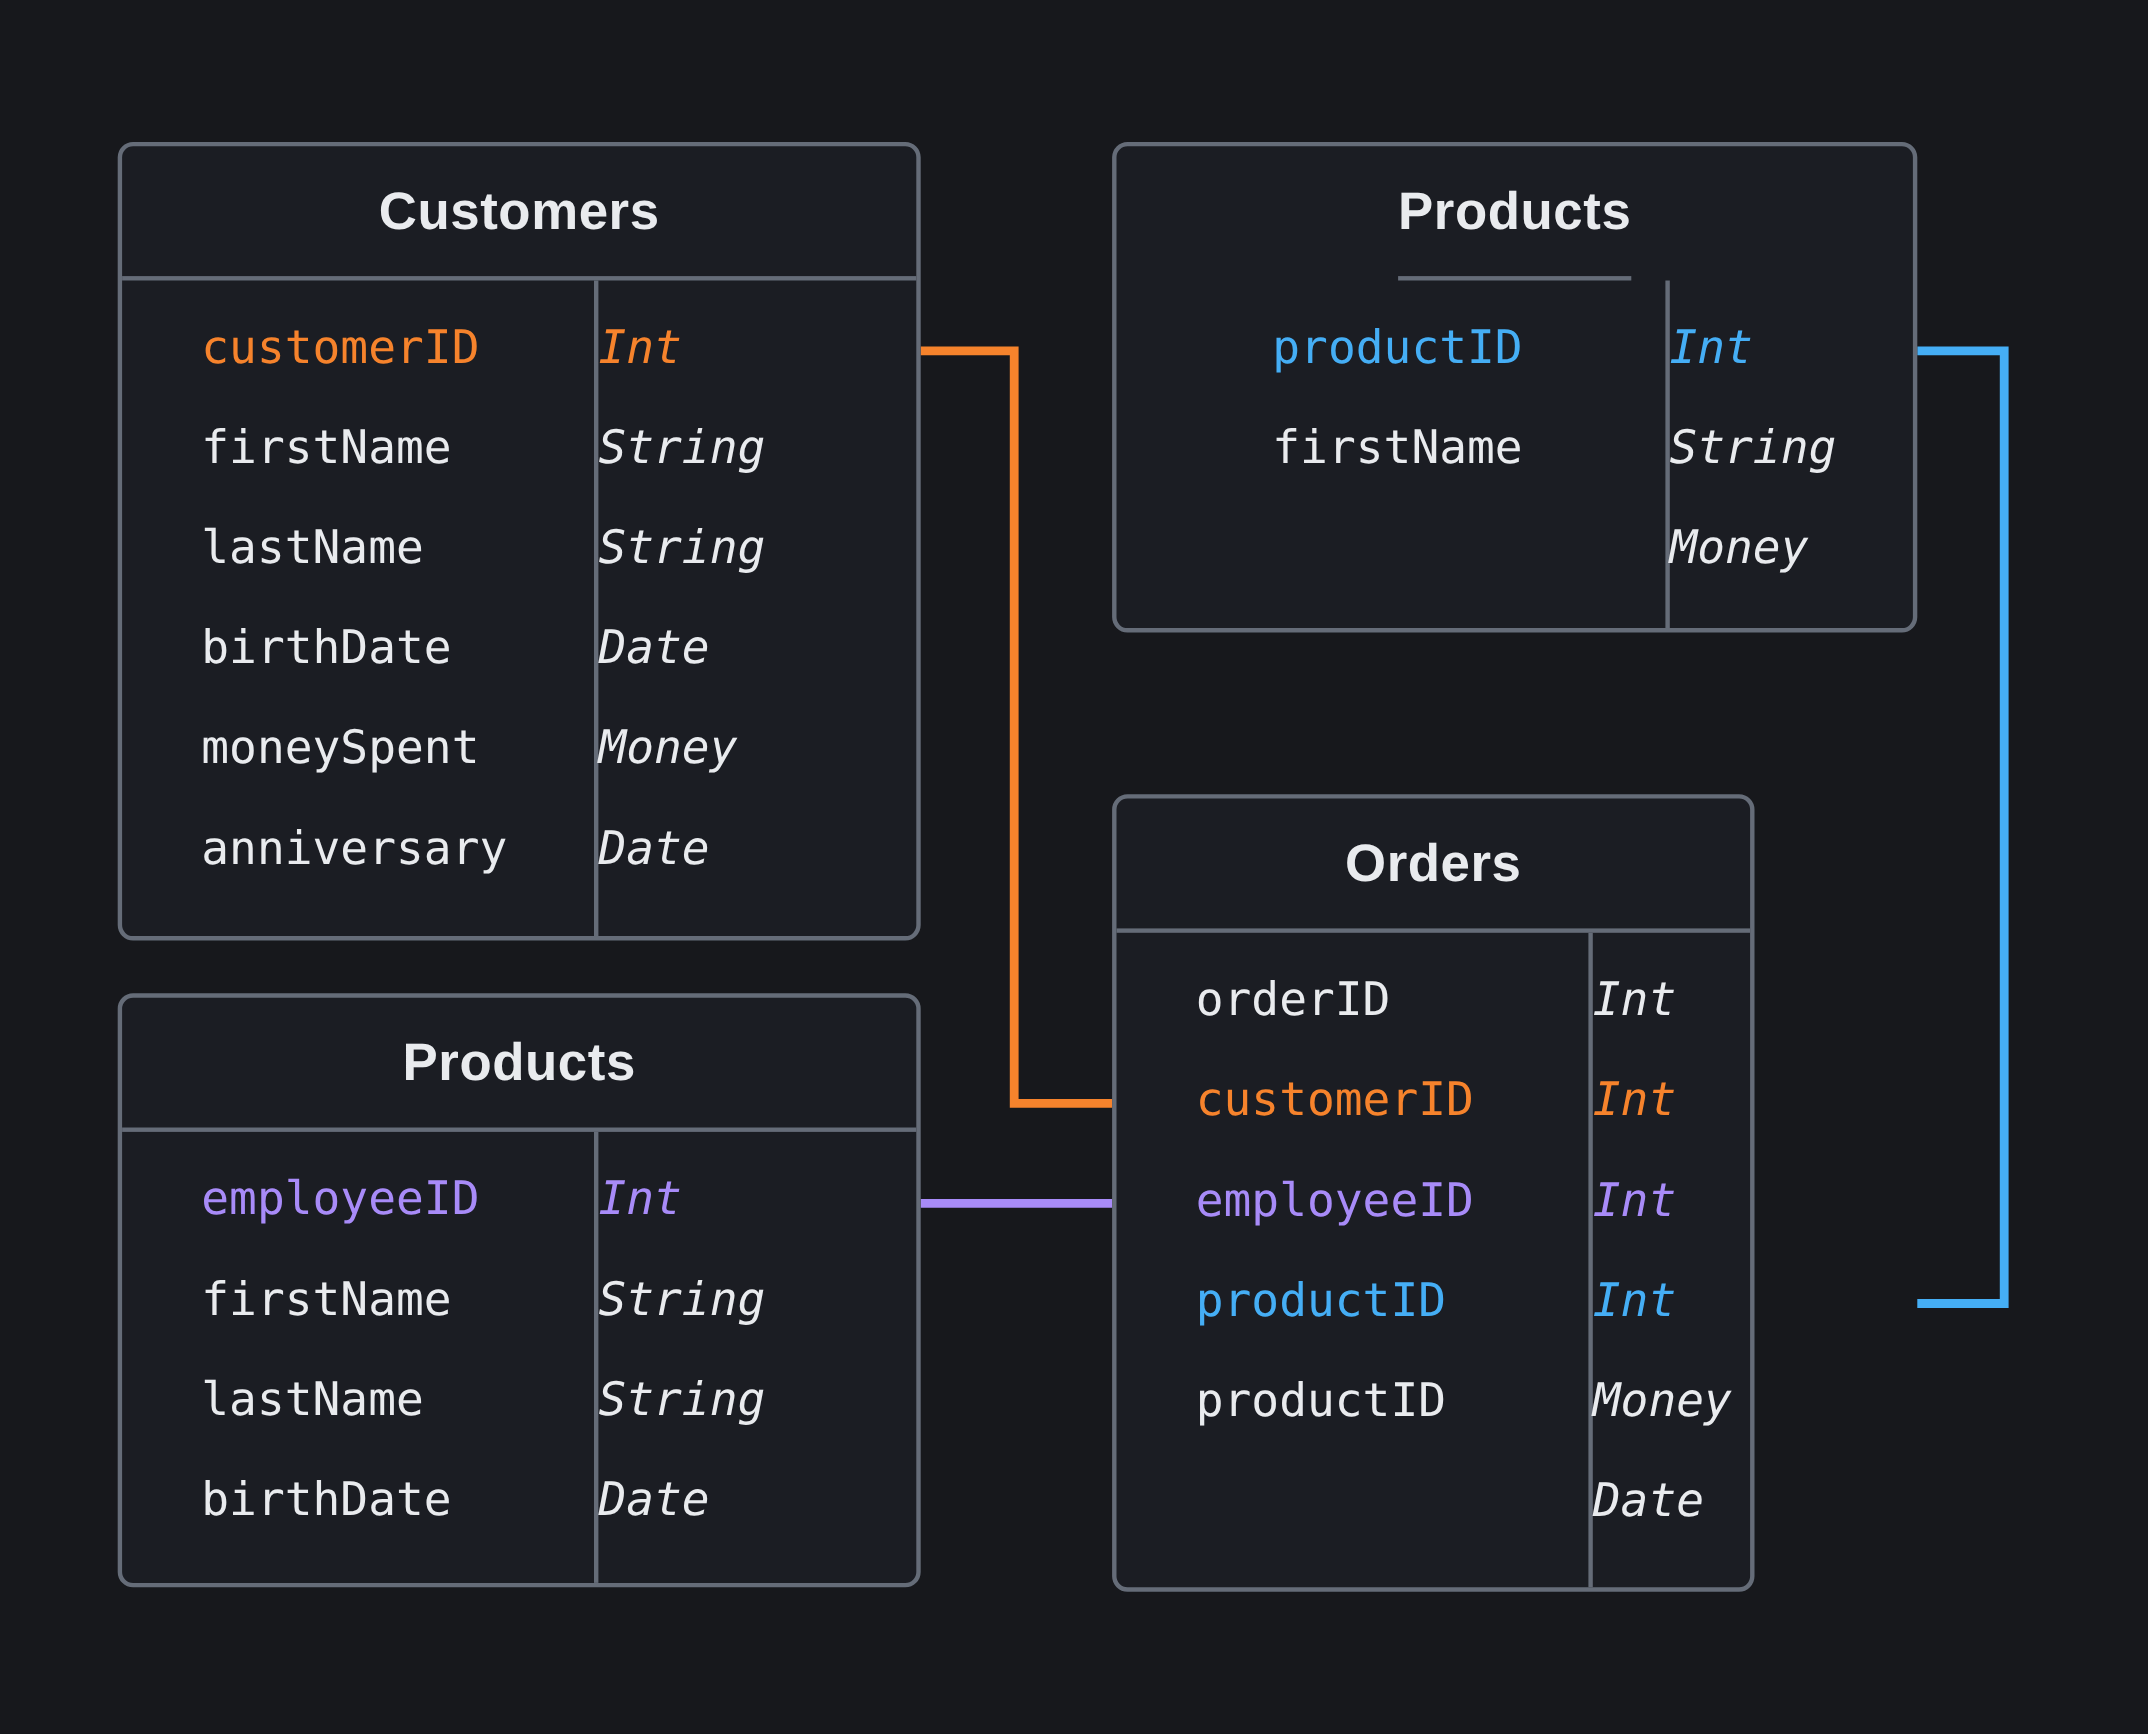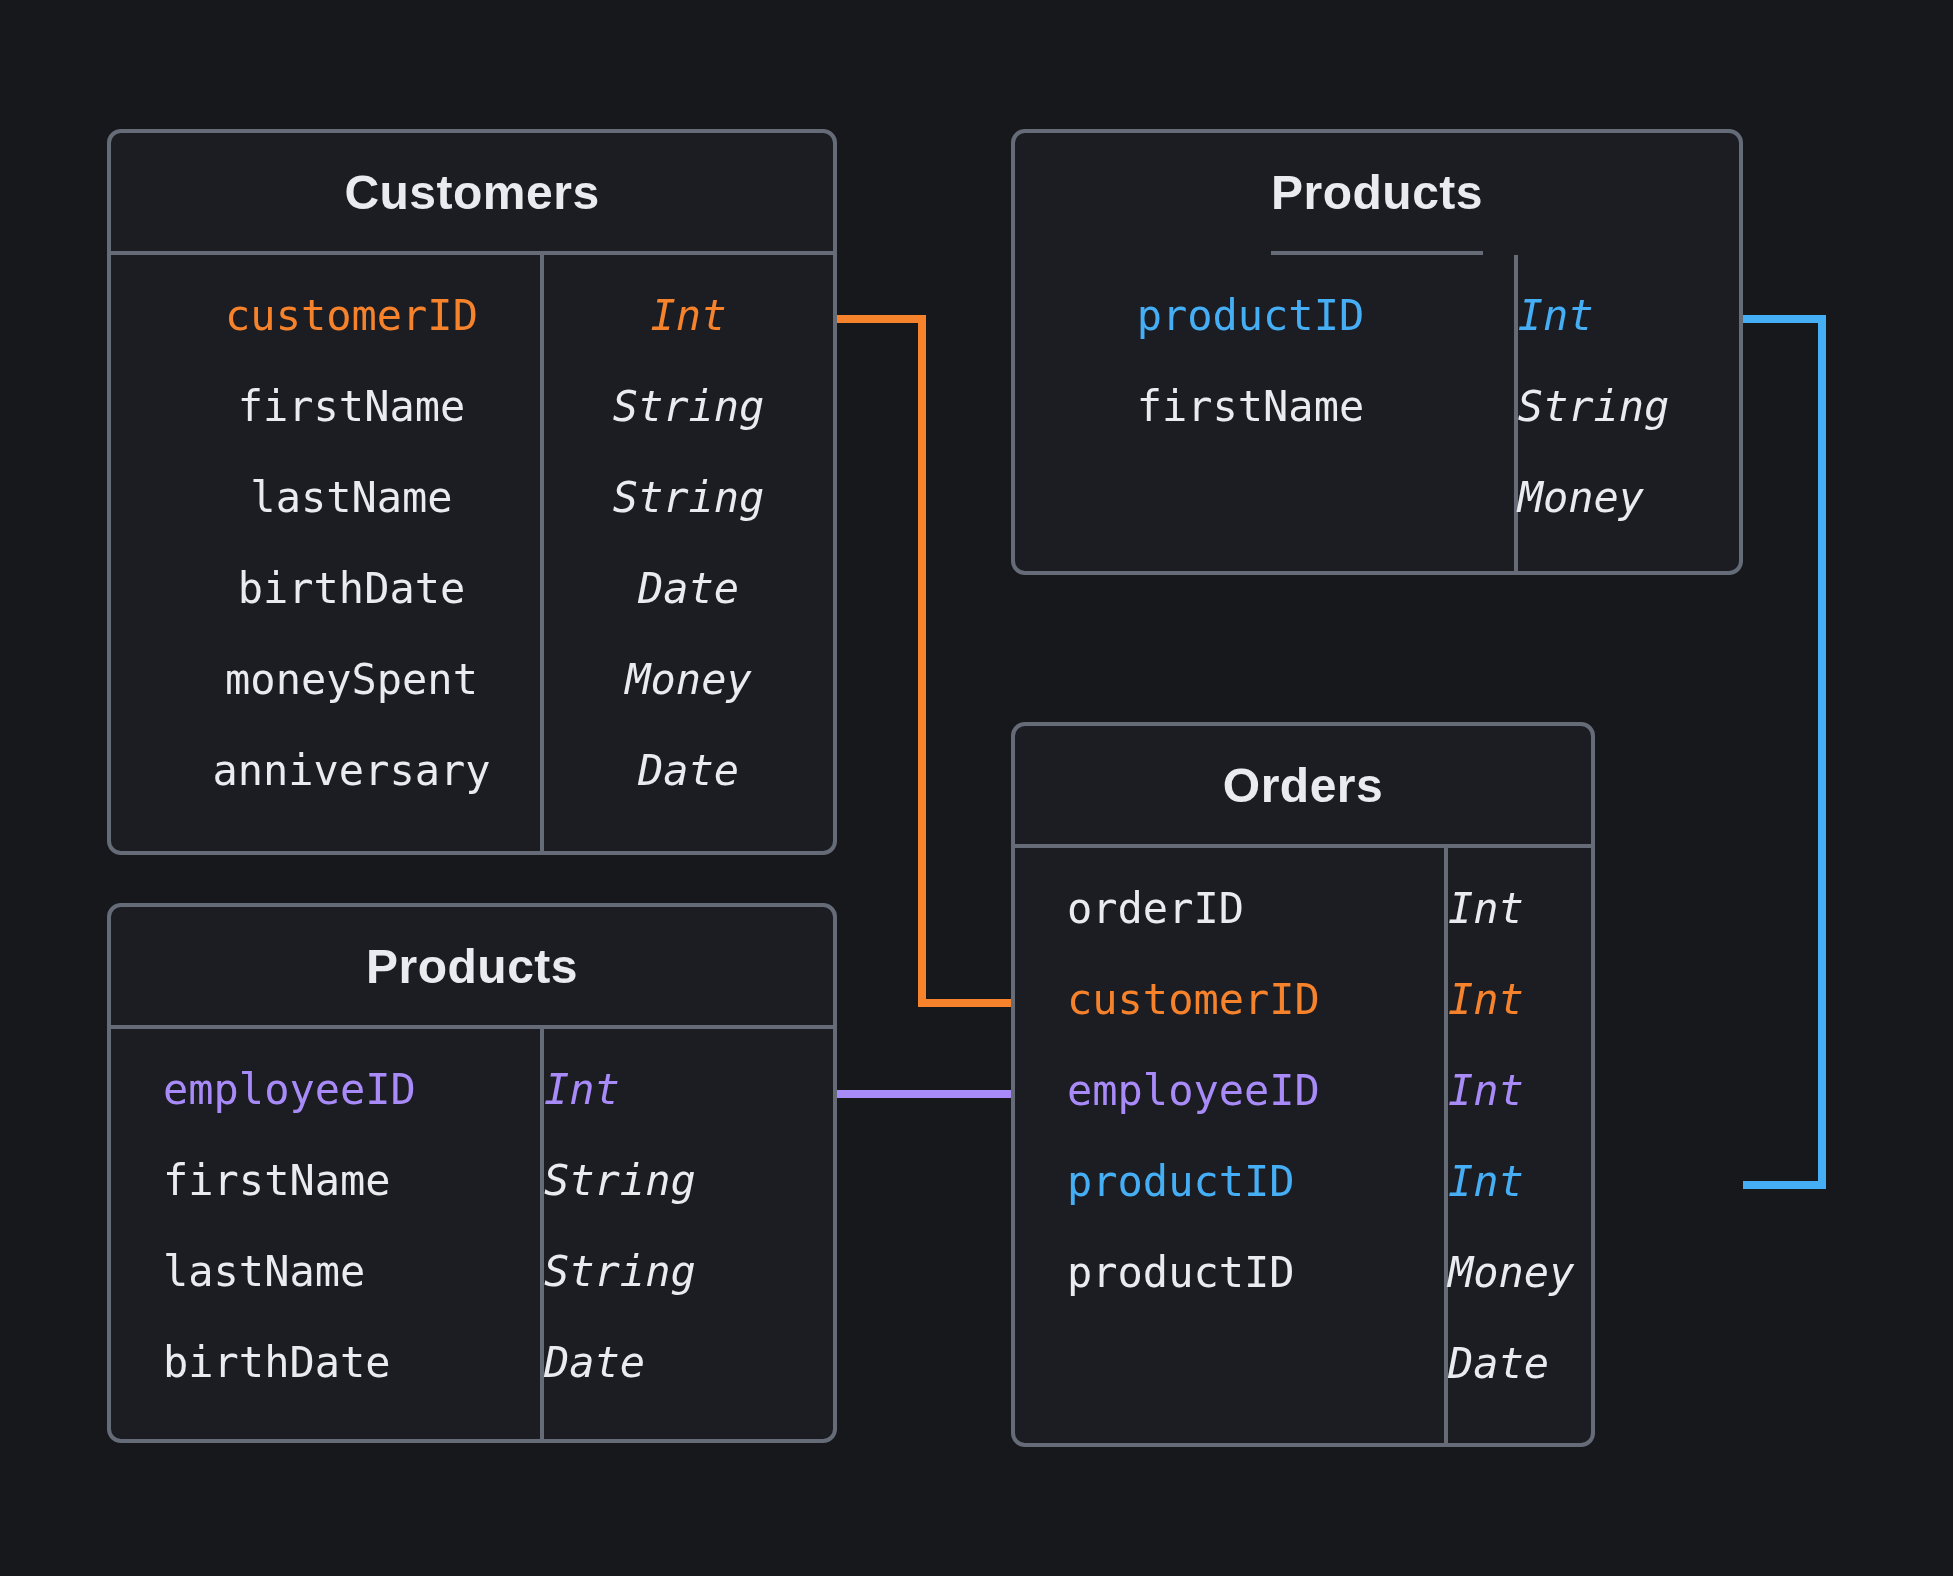--- a/index.html
+++ b/index.html
@@ -29,38 +29,38 @@
   }
   .tbody{flex:1;display:flex;min-height:0;}
   .col{padding-top:15px;}
   .col-names{width:433px;flex:0 0 433px;border-right:4px solid var(--tableBorder);}
   .col-types{flex:1;}
   .cell{
     height:91px;line-height:91px;white-space:nowrap;
     font-family:"DejaVu Sans Mono","Liberation Mono",monospace;
     font-size:42px;color:var(--textPrimary);
   }
-  .col-names .cell{padding-left:52px;}
+  .col-names .cell{padding-left:72px;}
   .col-types .cell{font-style:italic;}
   .fk-orange{color:var(--orange);}
   .fk-purple{color:var(--purple);}
   .fk-blue{color:var(--blue);}
 </style>
 </head>
 <body>
 
 <div id="canvas">
 
   <svg id="wires" viewBox="0 0 1953 1576">
     <polyline class="wire" points="837,319 922,319 922,1003 1011,1003" stroke="#f6832c"></polyline>
     <polyline class="wire" points="837,1094 1011,1094" stroke="#a88bf8"></polyline>
     <polyline class="wire" points="1743,319 1822,319 1822,1185 1743,1185" stroke="#45aef5"></polyline>
   </svg>
 
-  <div class="table" style="left:107px;top:129px;width:730px;height:726px;text-align:center;">
+  <div class="table" style="left:107px;top:129px;width:730px;height:726px;">
     <div class="thead">
       <span class="ttitle">Customers</span>
     </div>
     <div class="tbody">
       <div class="col col-names">
         <div class="cell fk-orange">customerID</div>
         <div class="cell">firstName</div>
         <div class="cell">lastName</div>
         <div class="cell">birthDate</div>
         <div class="cell">moneySpent</div>

